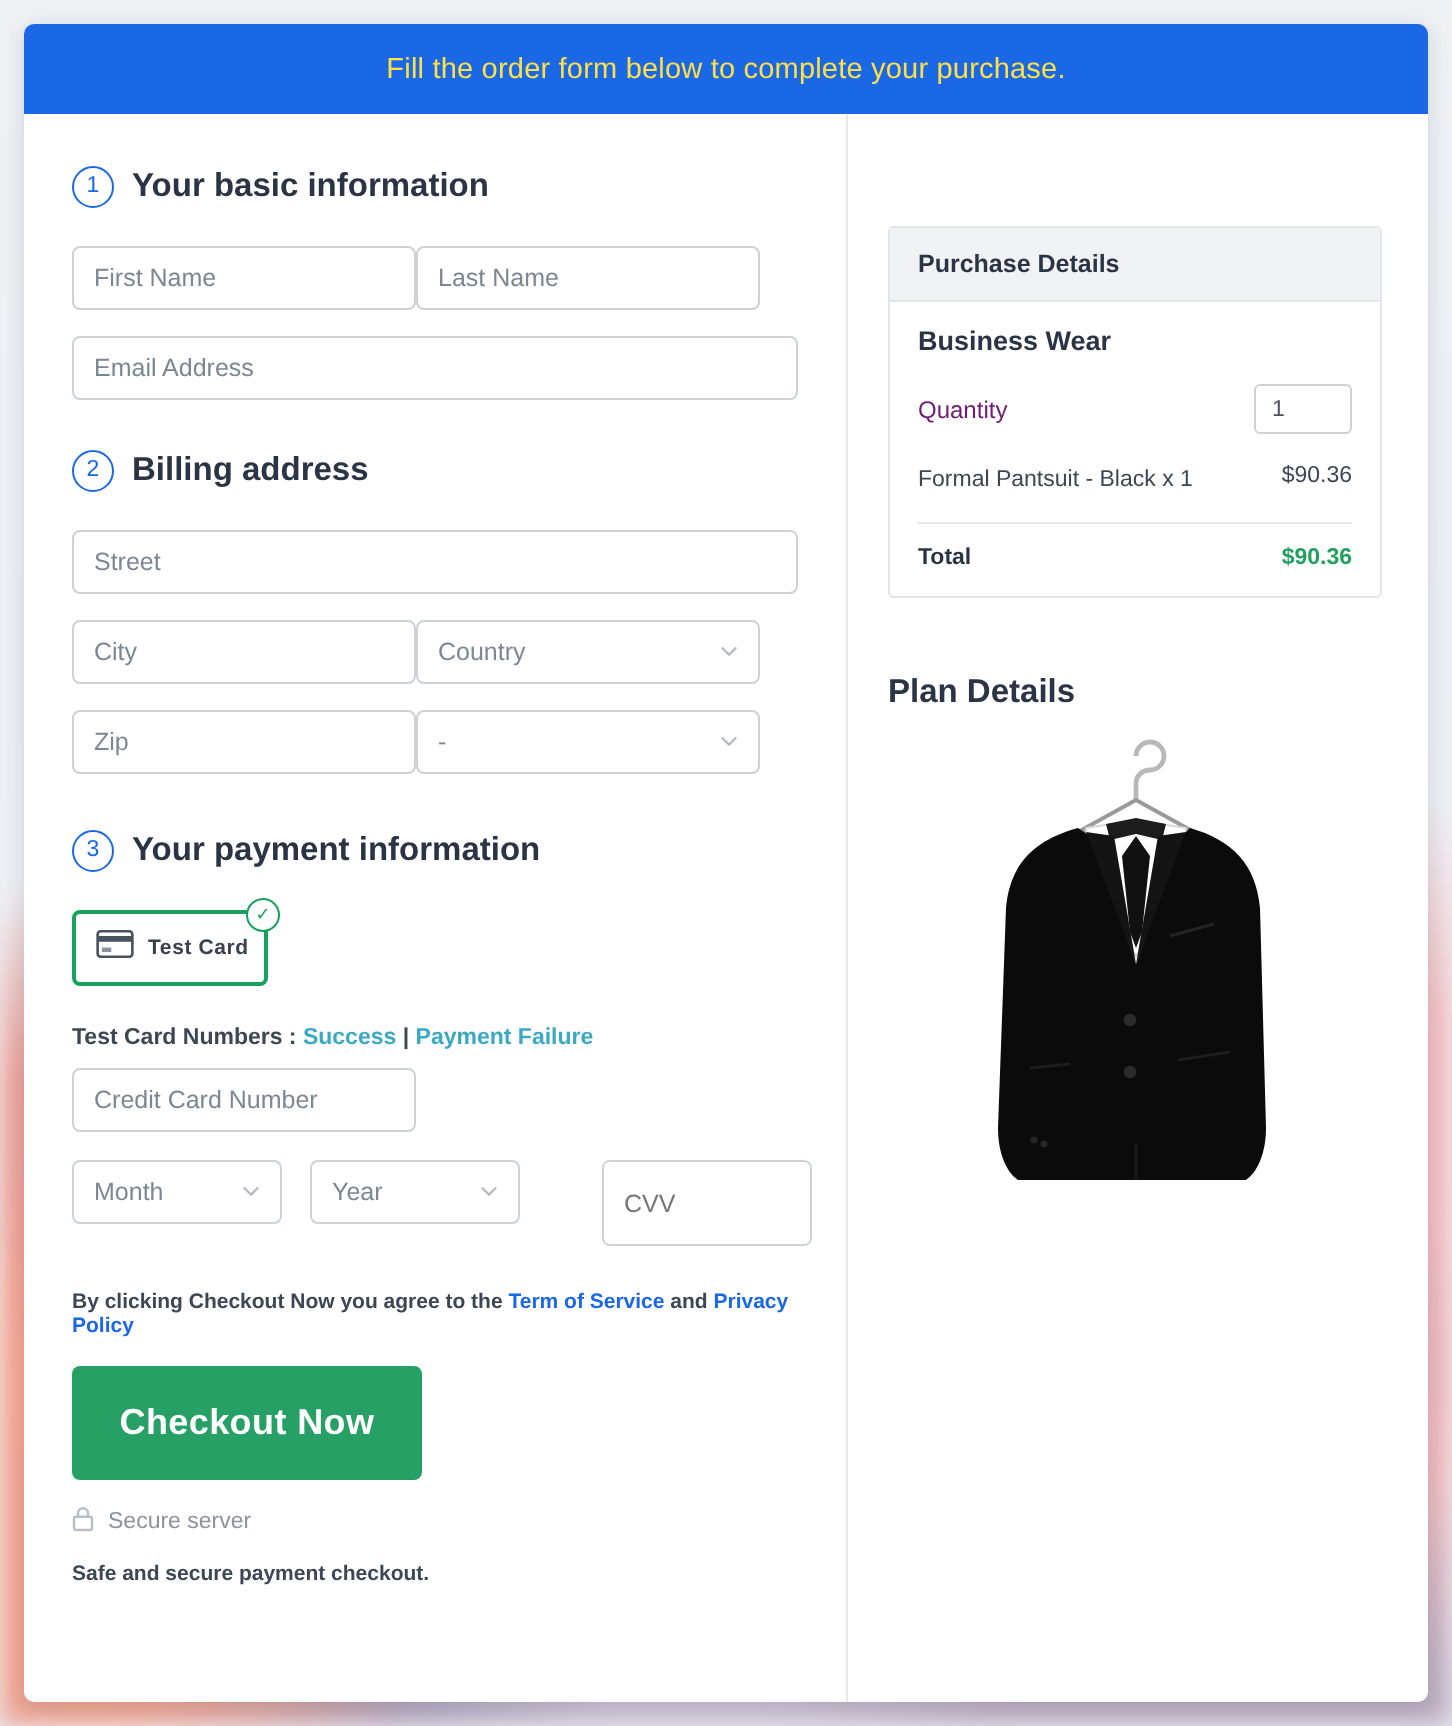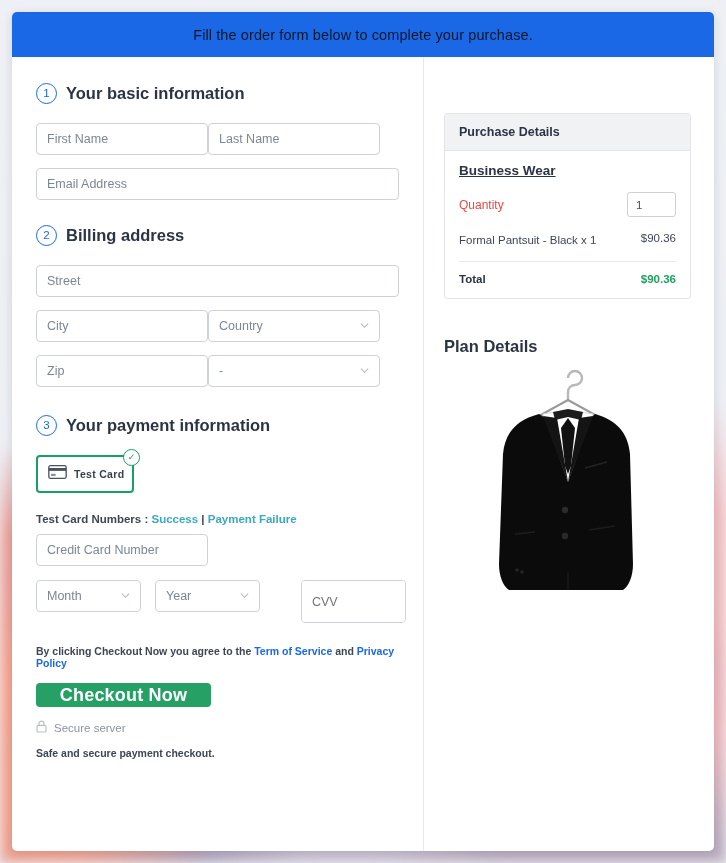--- a/index.html
+++ b/index.html
@@ -35,21 +35,21 @@
     width: 702px;
     height: 839px;
     background: #ffffff;
     border-radius: 5px;
     box-shadow: 0 2px 10px rgba(20,25,40,0.14);
     overflow: hidden;
   }
   .banner {
     height: 45px;
     background: #1a68e5;
-    color: #0f172a;
+    color: #fde047;
     display: flex;
     align-items: center;
     justify-content: center;
     font-size: 14.5px;
     letter-spacing: .1px;
   }
   .body-wrap {
     display: flex;
     height: 794px;
   }
@@ -202,21 +202,21 @@
   .terms {
     margin-top: 22px;
     font-size: 10.5px;
     color: #3d4654;
     font-weight: 700;
   }
   .terms a { color: #1a68e5; text-decoration: none; font-weight: 700; }
   .checkout-btn {
     margin-top: 14px;
     width: 175px;
-    height: 24px;
+    height: 57px;
     background: #26a065;
     border: none;
     border-radius: 4px;
     color: #fff;
     font-size: 18px;
     font-weight: 700;
     font-family: "Liberation Sans", sans-serif;
     cursor: pointer;
     letter-spacing: .2px;
   }
@@ -248,29 +248,28 @@
     font-size: 12.5px;
     color: #2b3445;
     font-weight: 700;
   }
   .purchase-body { padding: 12px 14px 13px 14px; }
   .prod-name {
     font-size: 13.5px;
     color: #2b3445;
     font-weight: 700;
     margin-bottom: 14px;
-    text-decoration: underline;
   }
   .qty-row {
     display: flex;
     align-items: center;
     justify-content: space-between;
     margin-bottom: 15px;
   }
-  .qty-label { font-size: 12px; color: #ef4444; }
+  .qty-label { font-size: 12px; color: #701a75; }
   .qty-input {
     width: 49px;
     height: 25px;
     box-sizing: border-box;
     border: 1px solid #ced2d8;
     border-radius: 3px;
     font-size: 11.5px;
     color: #4a5260;
     padding: 0 8px;
     font-family: "Liberation Sans", sans-serif;

